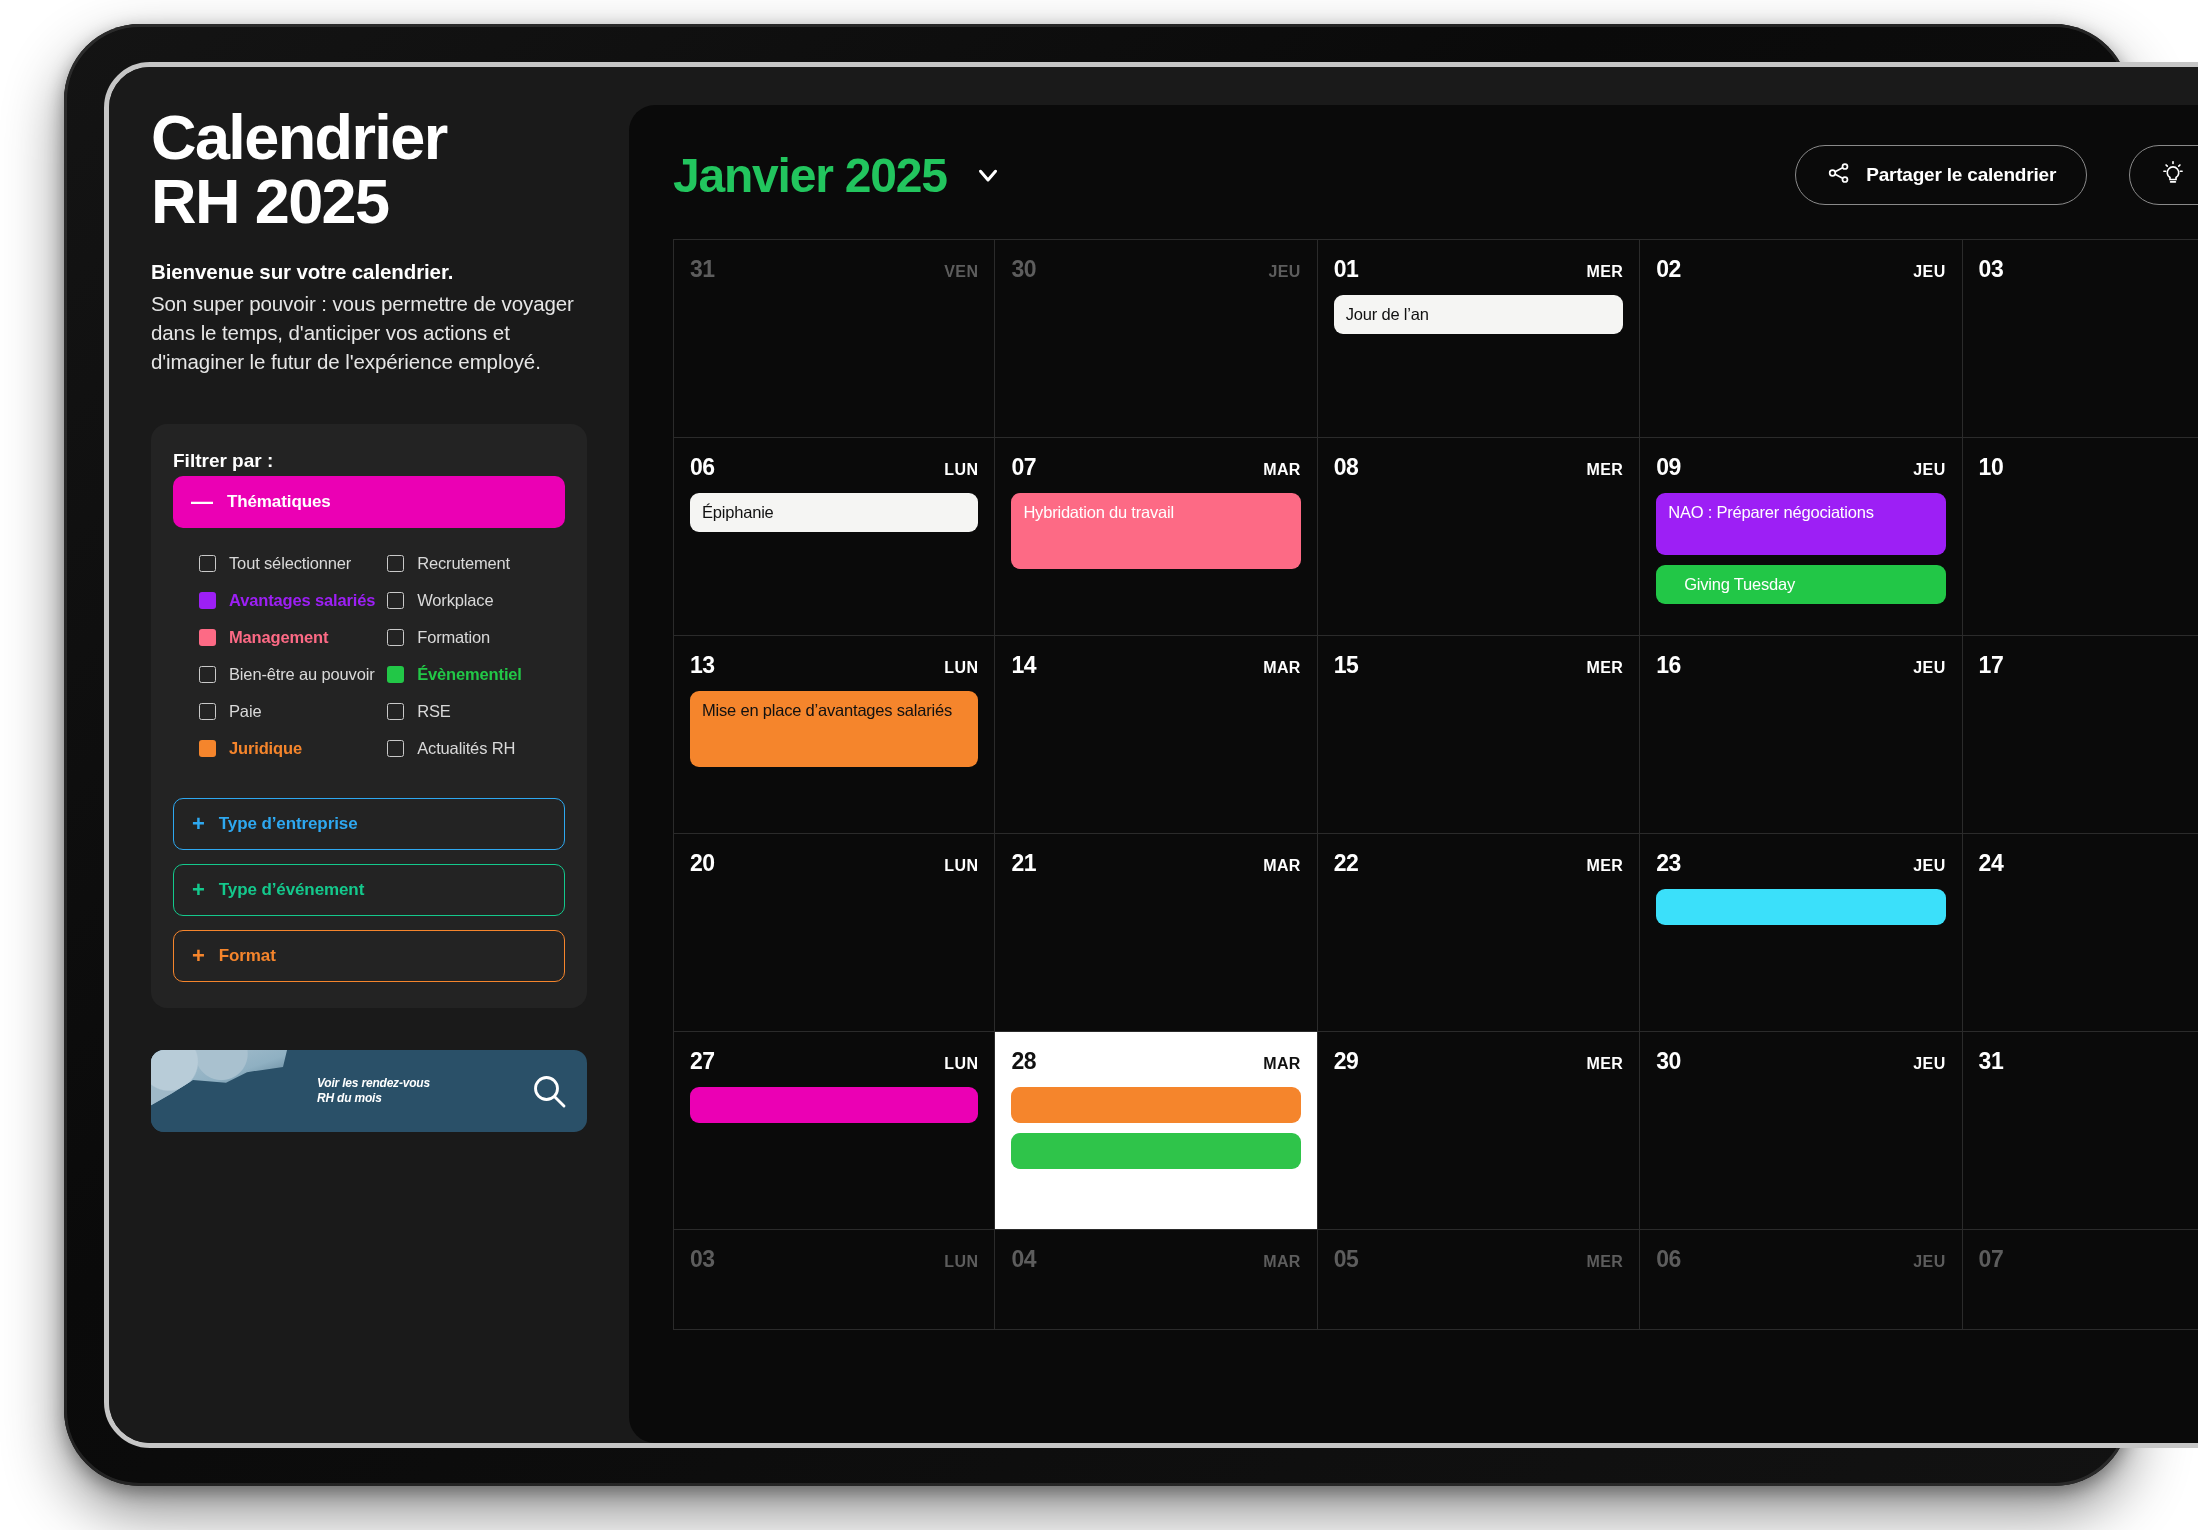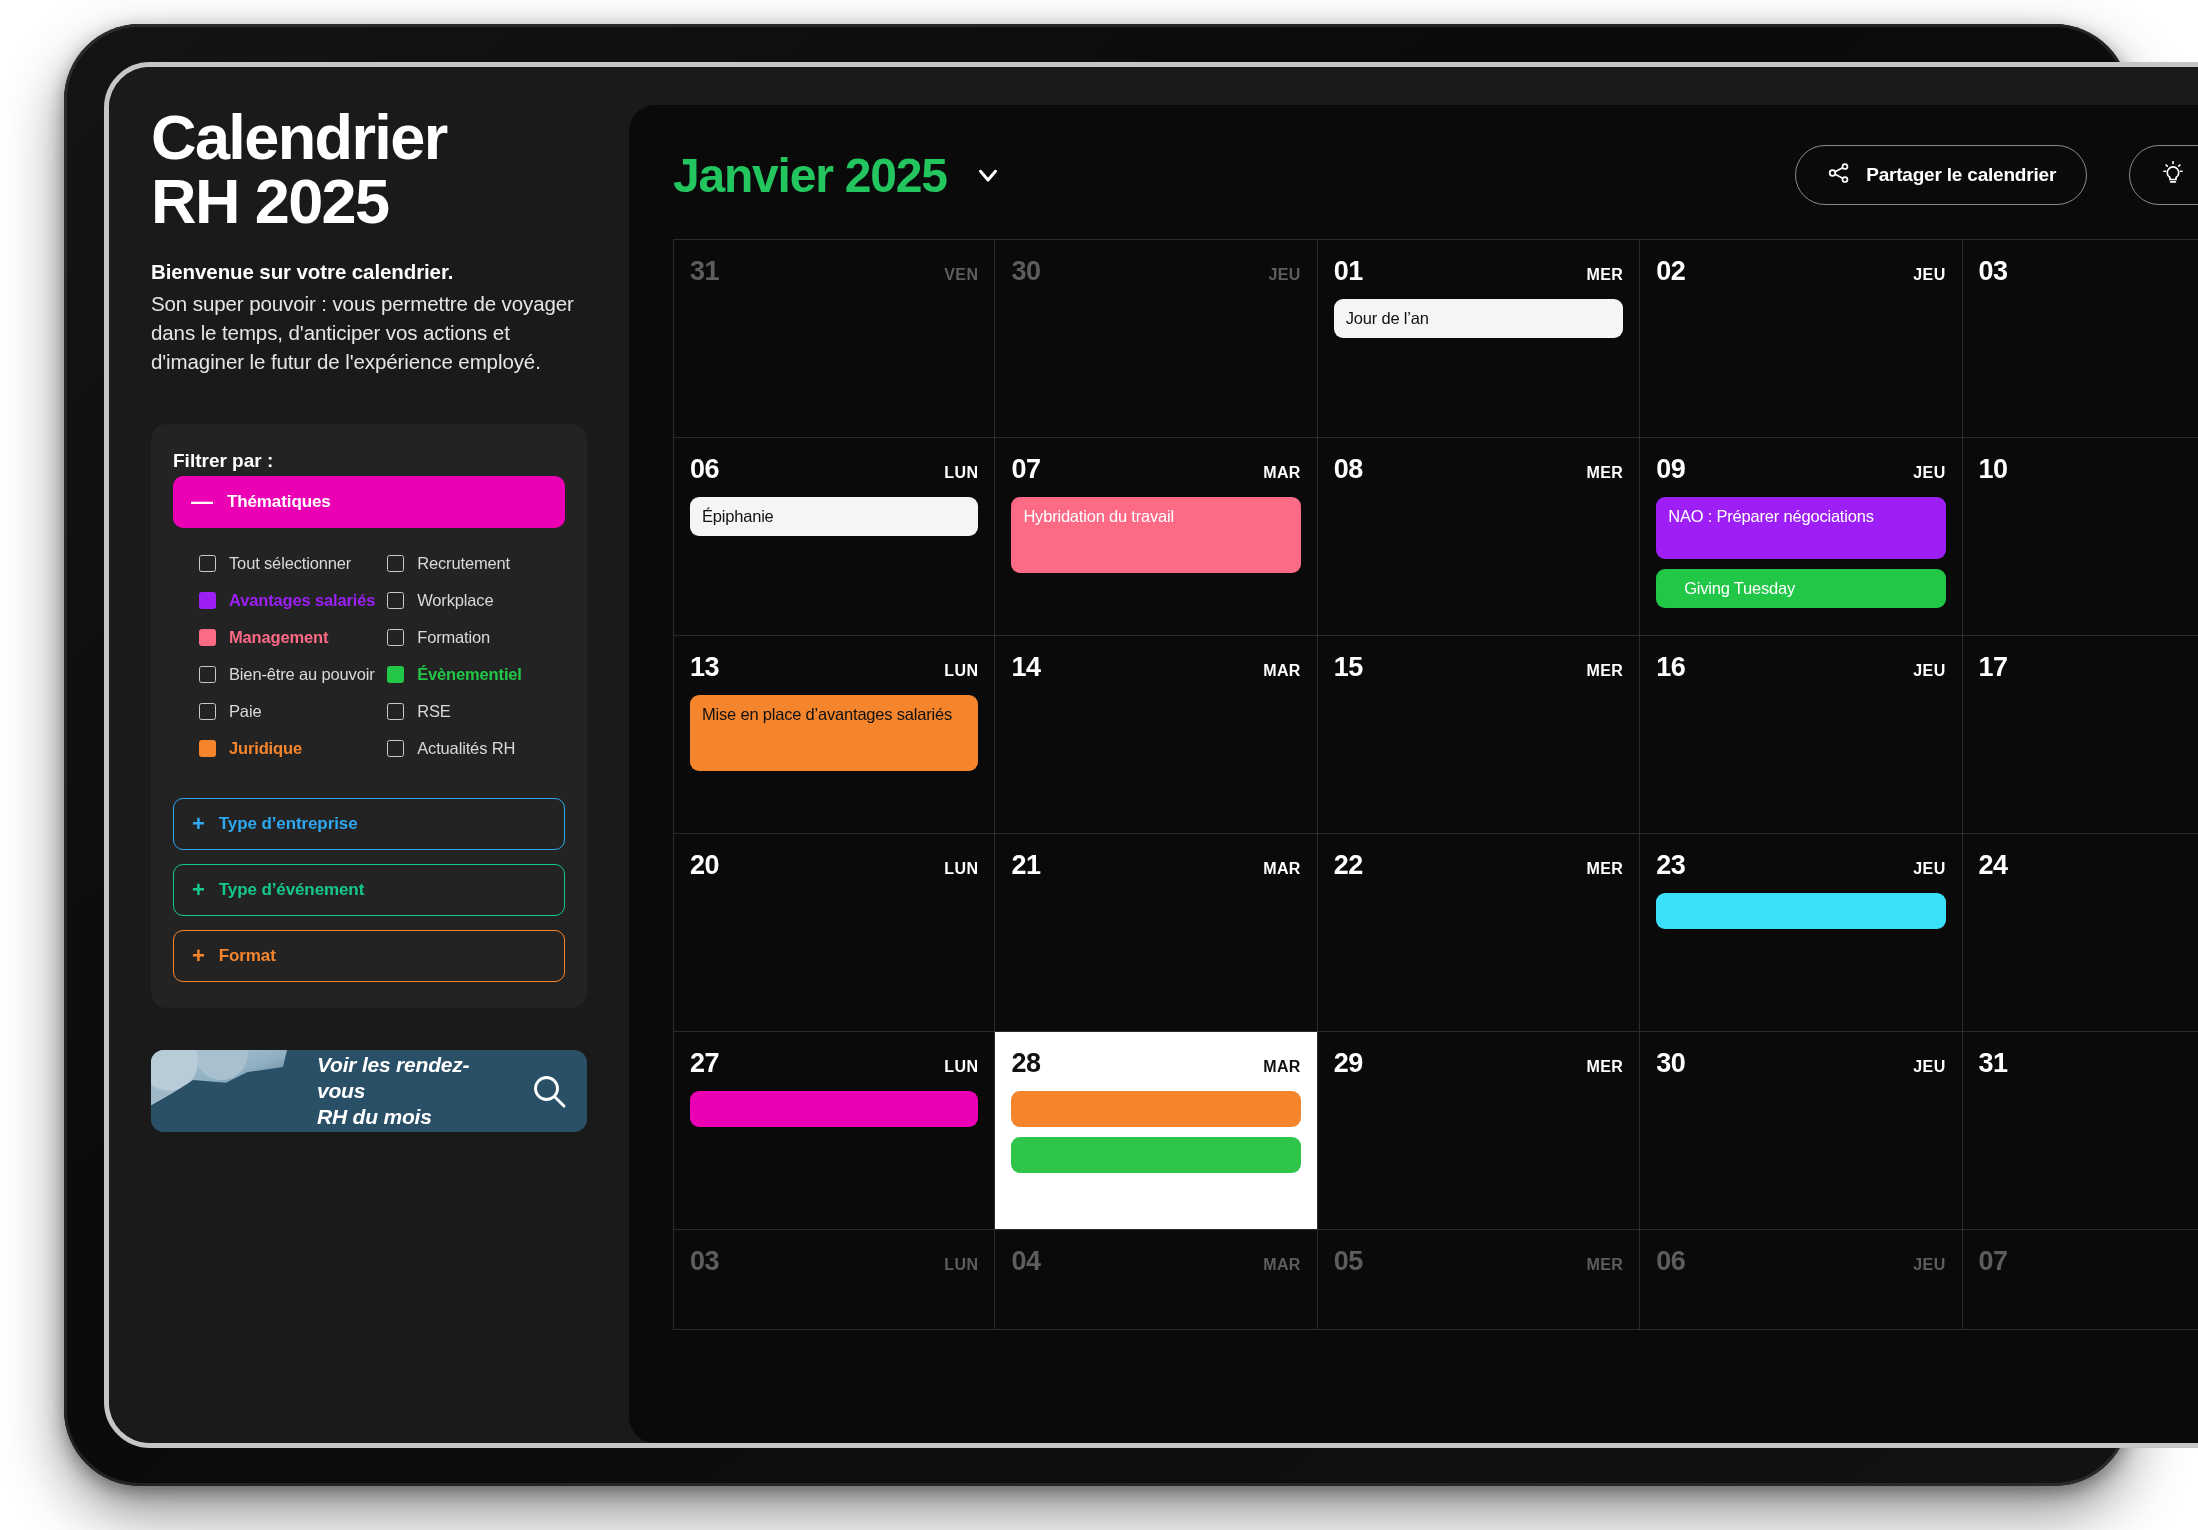--- a/index.html
+++ b/index.html
@@ -98,21 +98,21 @@
   .cta-img .land {
     position:absolute; left:-12px; top:-8px; width:150px; height:66px;
     background:
       radial-gradient(circle at 20% 30%, #b8ccd8 0 22%, transparent 23%),
       radial-gradient(circle at 55% 18%, #a9c1cf 0 26%, transparent 27%),
       radial-gradient(circle at 12% 72%, #9fb9c8 0 24%, transparent 25%),
       linear-gradient(160deg,#b4c8d5 0%,#8fb0c2 55%,#2A5068 100%);
     clip-path:polygon(0 0,100% 0,96% 38%,72% 46%,58% 62%,36% 58%,22% 78%,8% 96%,0 100%);
   }
   .cta-text {
-    flex:1; font-size:21px; font-weight:700; font-style:italic; color:#ffffff;
+    flex:1; font-size:12px; font-weight:700; font-style:italic; color:#ffffff;
     line-height:1.24; padding-left:16px; letter-spacing:-.2px;
   }
   .cta-search { width:76px; display:flex; align-items:center; justify-content:center; }
 
   
   .cal-wrap { flex:1; padding:38px 0 0 0; min-width:0; }
   .cal-panel {
     background:#0A0A0A; border-radius:26px 0 0 26px; height:100%;
     padding:40px 0 0 44px; overflow:hidden;
   }
@@ -135,21 +135,21 @@
   .wk { display:grid; grid-template-columns:repeat(5,1fr); }
   .cell {
     height:198px; border-right:1px solid #2b2b2b; border-bottom:1px solid #2b2b2b;
     padding:16px 16px 0 16px; position:relative; overflow:hidden;
   }
   .cell:first-child { border-left:1px solid #2b2b2b; }
   .cell.muted { }
   .cell.today { background:#ffffff; }
   .cell.last { height:100px; }
   .cell-top { display:flex; align-items:baseline; justify-content:space-between; }
-  .dnum { font-size:27px; font-weight:700; color:#ffffff; letter-spacing:-.5px; }
+  .dnum { font-size:23px; font-weight:700; color:#ffffff; letter-spacing:-.5px; }
   .dow  { font-size:16px; font-weight:700; color:#ffffff; letter-spacing:.4px; }
   .muted .dnum, .muted .dow { color:#5d5d5d; }
   .today .dnum, .today .dow { color:#111111; }
 
   .ev {
     margin-top:12px; border-radius:9px; padding:9px 12px;
     font-size:16.5px; line-height:1.26; font-weight:400; letter-spacing:-.2px;
     cursor:pointer; min-height:36px;
   }
   .ev + .ev { margin-top:10px;padding-left:28px; }

